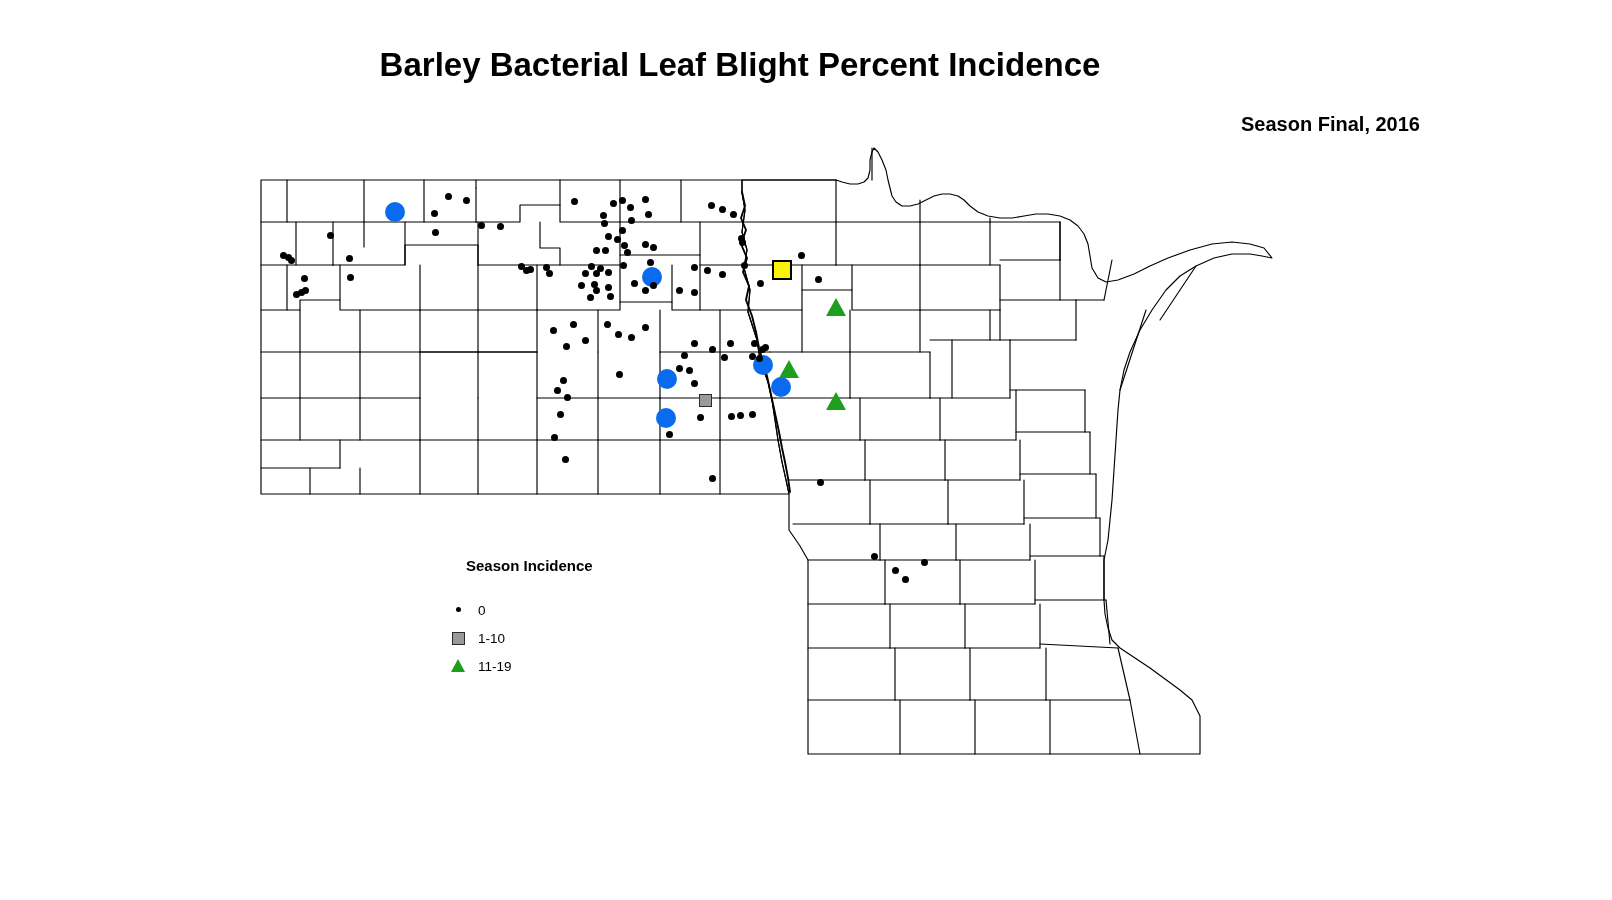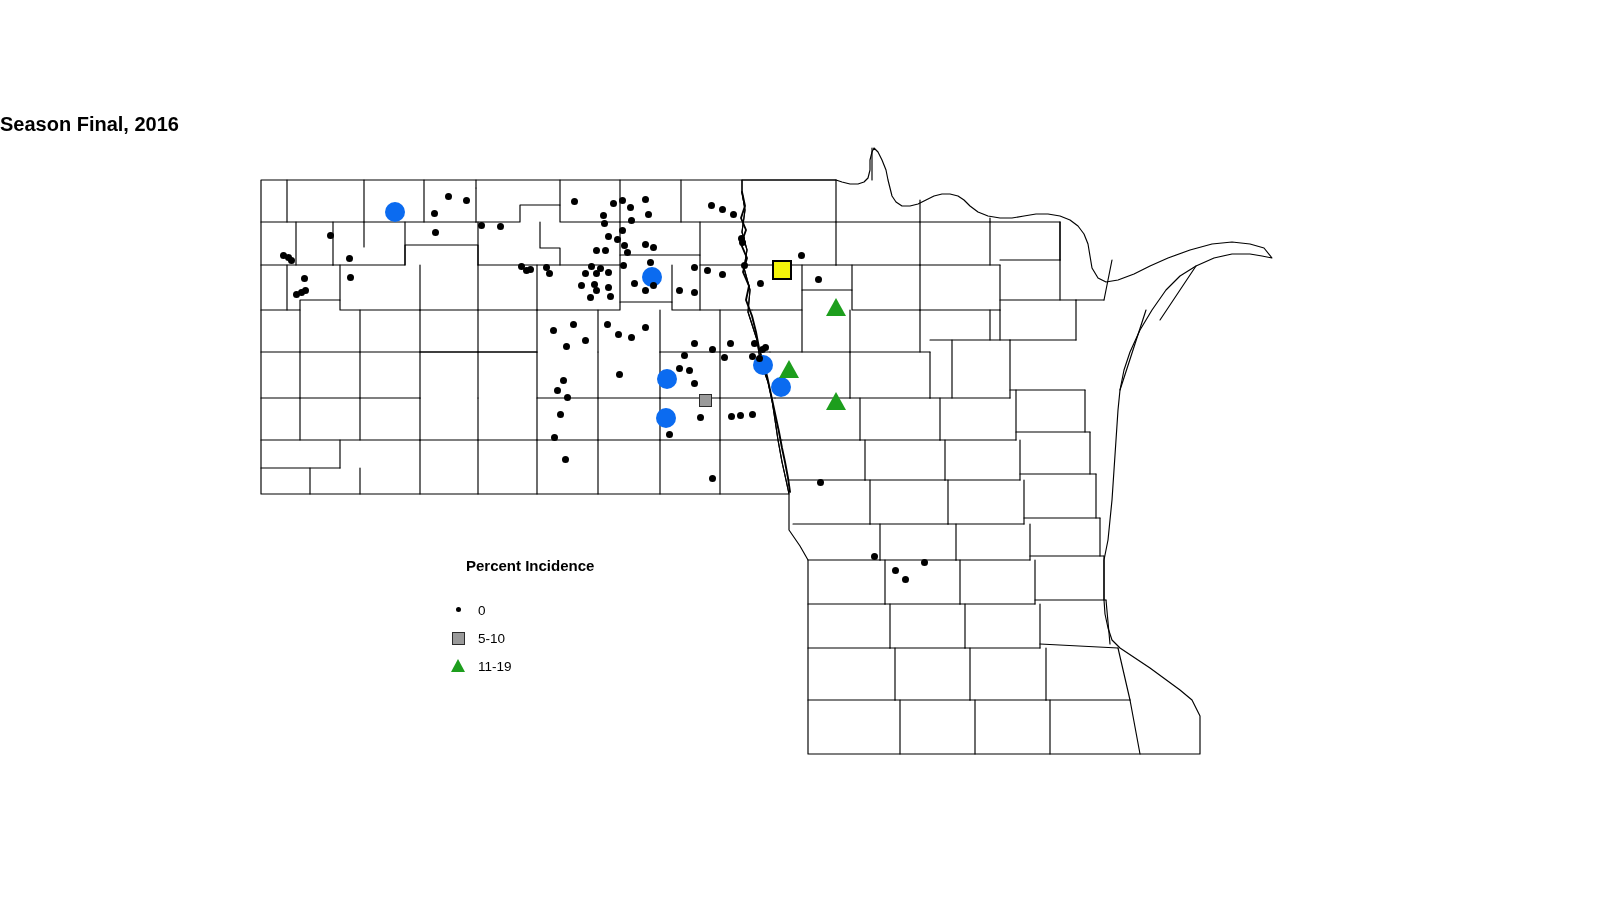--- a/index.html
+++ b/index.html
@@ -31,21 +31,21 @@
     font-weight: bold;
     color: #000000;
     letter-spacing: 0px;
     font-family: "Liberation Sans", sans-serif;
   }
   #subtitle {
     position: absolute;
     left: 0;
     top: 113px;
     width: 1420px;
-    text-align: left;
+    text-align: right;
     font-size: 20px;
     font-weight: bold;
     color: #000000;
     font-family: "Liberation Sans", sans-serif;
   }
   #map-wrap {
     position: absolute;
     left: 0;
     top: 0;
     width: 1612px;
@@ -183,20 +183,21 @@
     margin-left: -11px;
     margin-top: -11px;
     box-sizing: border-box;
   }
 </style>
 </head>
 <body>
 
 <div id="figure">
 
+  <div id="title">Barley Bacterial Leaf Blight Percent Incidence</div>
   <div id="subtitle">Season Final, 2016</div>
 
   <div id="map-wrap">
     <svg id="map-svg" width="1612" height="900" viewBox="0 0 1612 900" shape-rendering="geometricPrecision">
       <g fill="none" stroke="#000000" stroke-width="1.15" stroke-linejoin="round" stroke-linecap="round">
 
         <path d="M261,180 L742,180 L742,192 L745,210 L742,232 L747,250 L744,268 L750,290 L748,312 L757,340 L760,360 L768,382 L772,400 L775,420 L778,440 L782,462 L786,480 L789,494 L261,494 Z"></path>
 
         <path d="M261,222 L476,222"></path>
         <path d="M476,188 L476,222"></path>
@@ -506,34 +507,34 @@
         <div class="pt pt-zero" style="left: 874px; top: 556px;"></div>
         <div class="pt pt-zero" style="left: 895px; top: 570px;"></div>
         <div class="pt pt-zero" style="left: 905px; top: 579px;"></div>
         <div class="pt pt-zero" style="left: 924px; top: 562px;"></div>
         <div class="pt pt-zero" style="left: 448px; top: 196px;"></div>
         <div class="pt pt-zero" style="left: 466px; top: 200px;"></div>
       </div>
   </div>
 
   <div id="legend">
-    <div id="legend-title">Percent Incidence</div>
+    <div id="legend-title">Season Incidence</div>
 
     <div class="legend-col c1">
       <div class="legend-item">
         <span class="legend-sym">
             <span class="sym-dot"></span>
           </span>
         <span class="legend-label">0</span>
       </div>
       <div class="legend-item">
         <span class="legend-sym">
             <span class="sym-square-grey"></span>
           </span>
-        <span class="legend-label">5-10</span>
+        <span class="legend-label">1-10</span>
       </div>
       <div class="legend-item">
         <span class="legend-sym">
             <span class="sym-tri-green"></span>
           </span>
         <span class="legend-label">11-19</span>
       </div>
     </div>
 
   </div>

